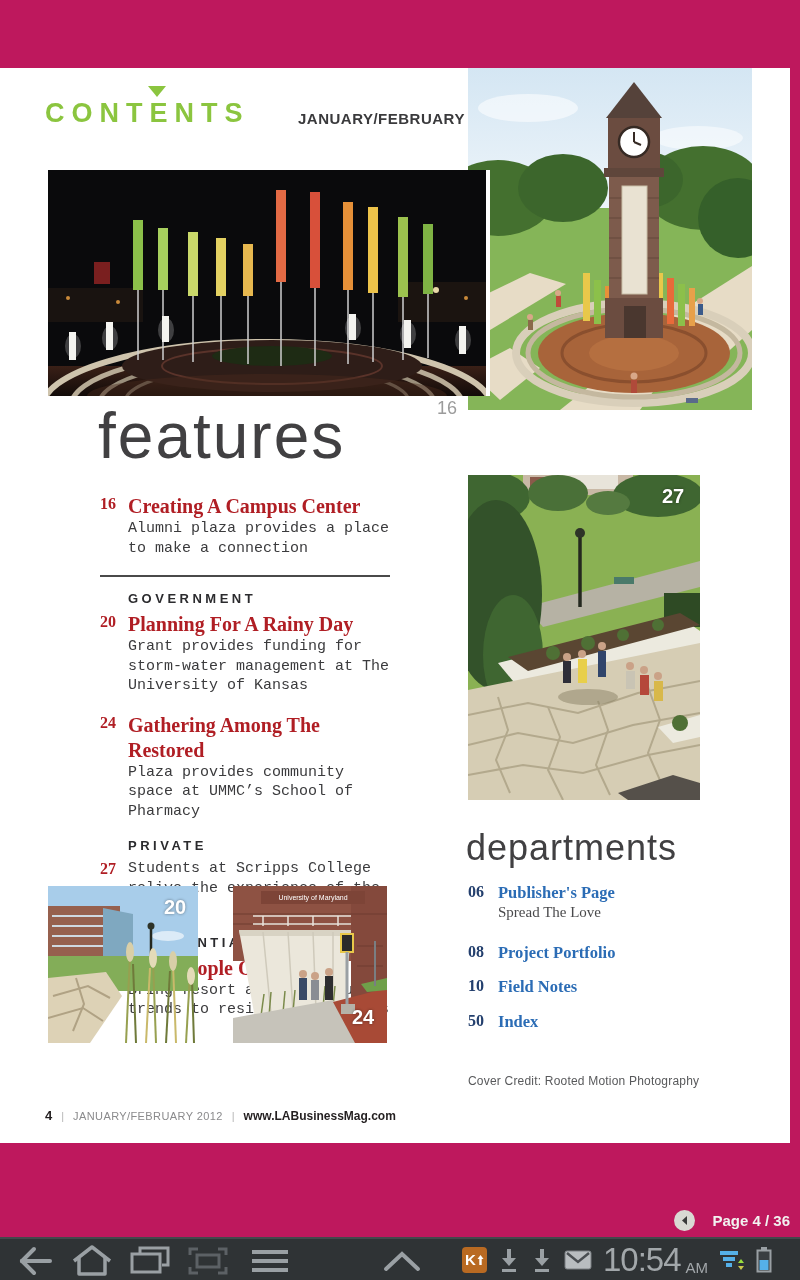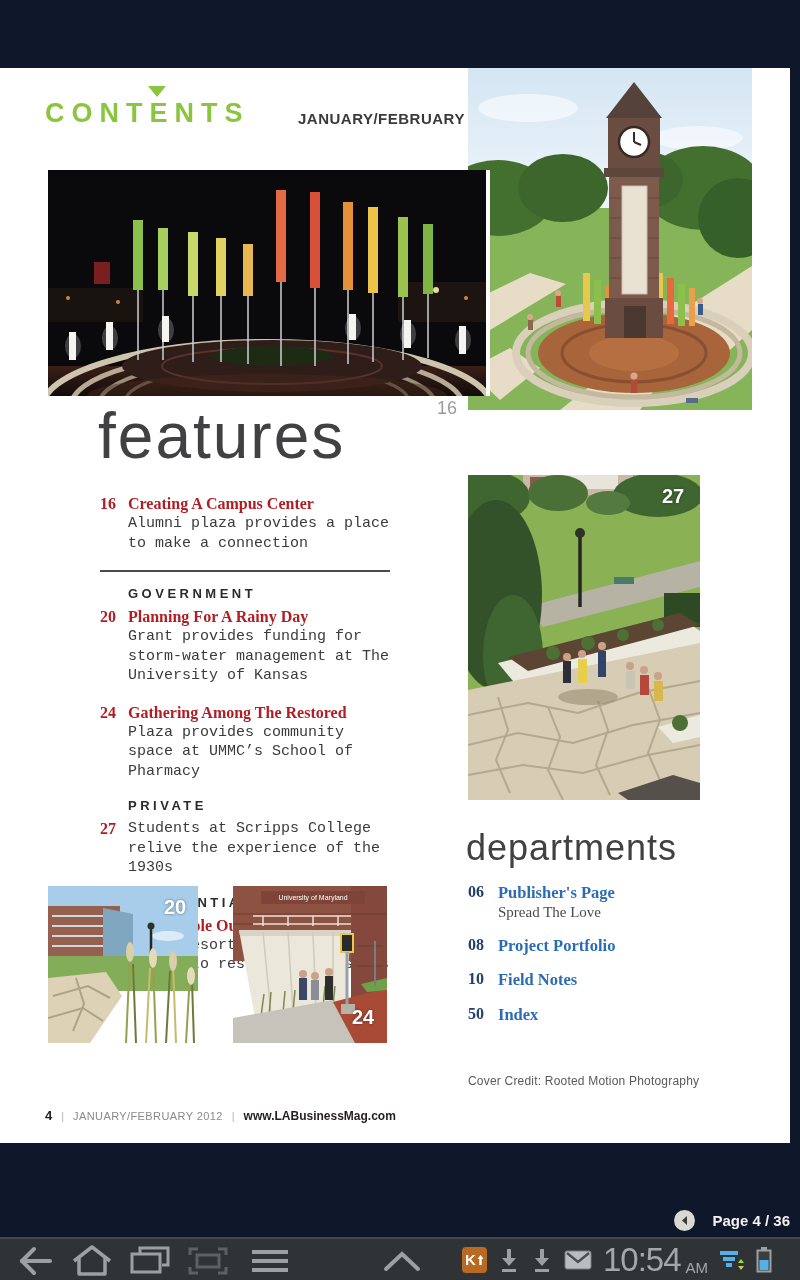--- a/index.html
+++ b/index.html
@@ -1,17 +1,17 @@
 <!DOCTYPE html>
 <html><head>
 <meta charset="utf-8">
 <style>
   html,body{margin:0;padding:0;background:#000;width:800px;height:1280px;overflow:hidden;
             font-family:"Liberation Sans",sans-serif;}
-  .stage{position:absolute;left:0;top:0;width:800px;height:1280px;background:#0f172a;}
+  .stage{position:absolute;left:0;top:0;width:800px;height:1280px;background:#be185d;}
 
   
   .page{position:absolute;left:0;top:68px;width:790px;height:1075px;background:#fff;}
 
   .brand{position:absolute;left:45px;top:30px;color:#8bc53f;font-size:27px;font-weight:bold;
          letter-spacing:7px;}
   .brand-tri{position:absolute;left:148px;top:18px;width:0;height:0;
              border-left:9px solid transparent;border-right:9px solid transparent;
              border-top:11px solid #8bc53f;}
   .issue{position:absolute;left:298px;top:42px;color:#3a3a3c;font-size:15px;font-weight:bold;
@@ -35,30 +35,30 @@
   .features-h{position:absolute;left:98px;top:336px;color:#414042;font-size:64px;
               letter-spacing:2px;line-height:1;}
   .departments-h{position:absolute;left:466px;top:762px;color:#414042;font-size:36px;
                  letter-spacing:1px;line-height:1;}
 
   .f-list{position:absolute;left:100px;top:426px;width:300px;}
   .f-entry{display:flex;margin-bottom:17px;}
   .f-num{width:28px;flex:0 0 28px;color:#b01e24;font-family:"Liberation Serif",serif;
          font-weight:bold;font-size:16px;line-height:1.25;}
   .f-text{width:268px;}
-  .f-title{color:#b01e24;font-family:"Liberation Serif",serif;font-weight:bold;font-size:16px;
+  .f-title{color:#b01e24;font-family:"Liberation Serif",serif;font-weight:bold;font-size:20px;
            line-height:1.25;}
   .f-desc{color:#3b3b3d;font-family:Liberation Mono, monospace;font-size:15px;line-height:1.3;}
   .f-divider{width:290px;border-top:2px solid #4a4a4a;margin:0 0 14px 0;}
   .f-section{margin:0 0 6px 28px;color:#2b2b2e;font-size:13px;font-weight:bold;
              letter-spacing:3.5px;}
 
   .d-list{position:absolute;left:468px;top:814px;width:250px;}
   .d-entry{display:flex;margin-bottom:13px;}
-  .d-entry.has-sub{margin-bottom:12px;}
+  .d-entry.has-sub{margin-bottom:19px;}
   .d-num{width:30px;flex:0 0 30px;color:#233f6d;font-family:"Liberation Serif",serif;
          font-weight:bold;font-size:16px;line-height:1.3;}
   .d-title{color:#2b6cb5;font-family:"Liberation Serif",serif;font-weight:bold;font-size:16.5px;
            line-height:1.3;text-align:center;}
   .d-sub{color:#4a4a4c;font-family:"Liberation Serif",serif;font-size:15px;line-height:1.3;}
   .cover-credit{position:absolute;left:468px;top:1006px;color:#58595b;font-size:12px;
                 letter-spacing:.2px;}
 
   .pg-footer{position:absolute;left:45px;top:1040px;font-size:12px;color:#231f20;
              display:flex;align-items:center;gap:9px;}

